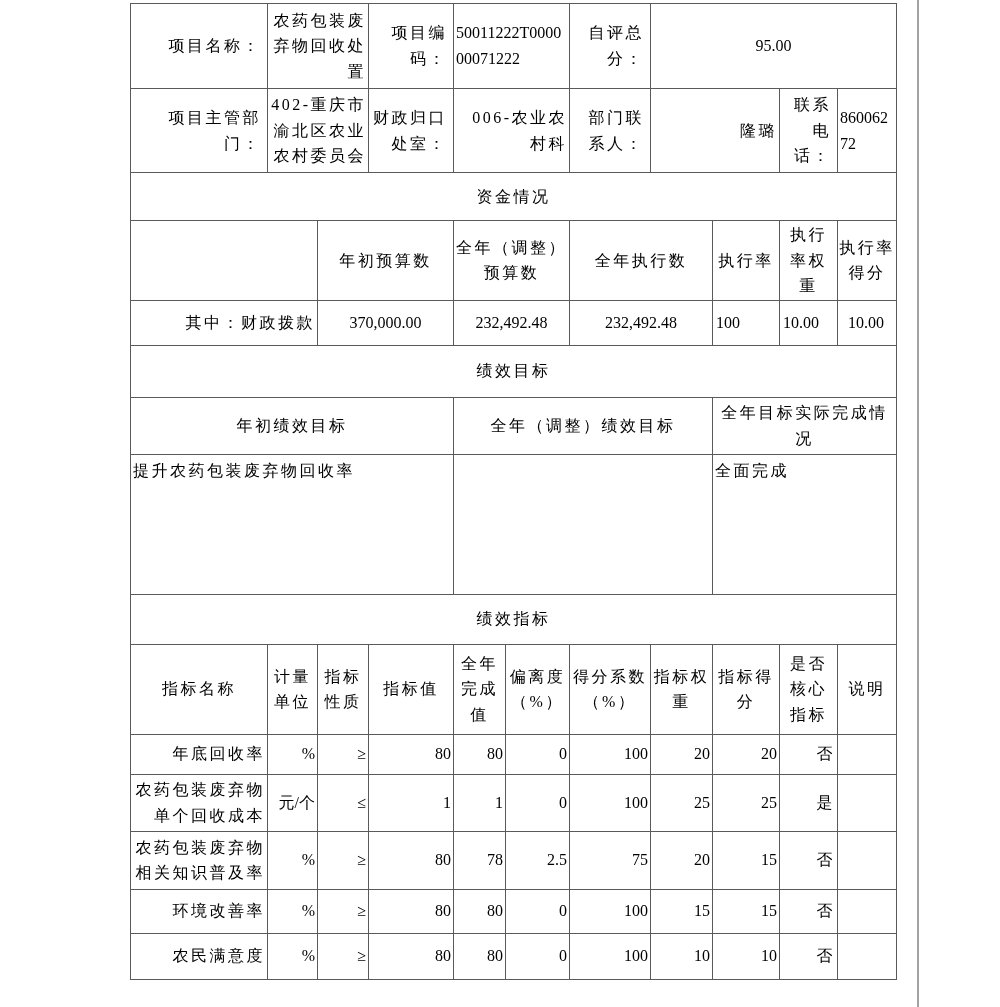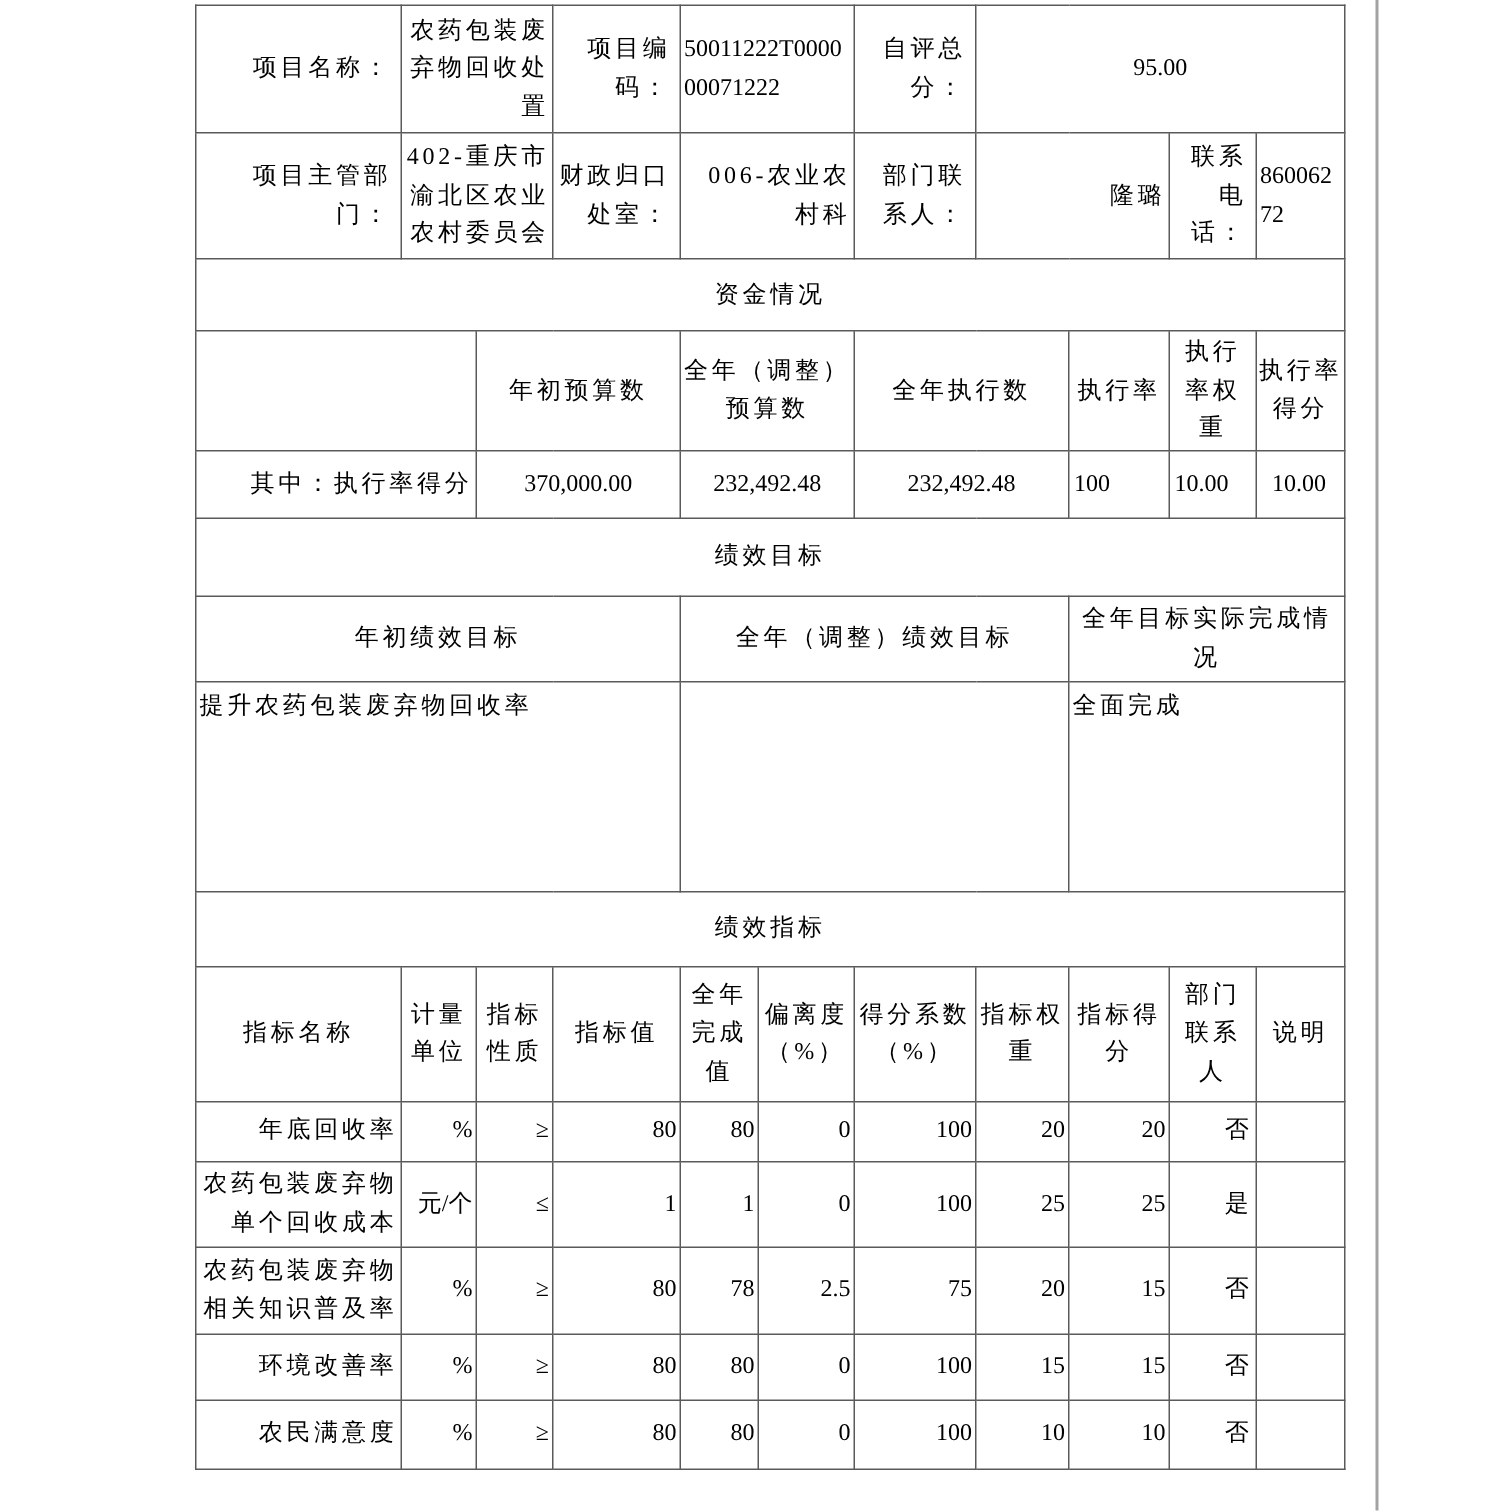--- a/index.html
+++ b/index.html
@@ -83,21 +83,21 @@
   <tr class="h57">
     <td class="hdr" colspan="2"></td>
     <td class="hdr" colspan="2">年初预算数</td>
     <td class="hdr" colspan="2">全年（调整）预算数</td>
     <td class="hdr" colspan="2">全年执行数</td>
     <td class="hdr">执行率</td>
     <td class="hdr">执行率权重</td>
     <td class="hdr">执行率得分</td>
   </tr>
   <tr class="h45">
-    <td class="val" colspan="2">其中：执行率得分</td>
+    <td class="val" colspan="2">其中：财政拨款</td>
     <td class="ctr" colspan="2">370,000.00</td>
     <td class="ctr" colspan="2">232,492.48</td>
     <td class="ctr" colspan="2">232,492.48</td>
     <td class="numL">100</td>
     <td class="numL">10.00</td>
     <td class="num pr12">10.00</td>
   </tr>
 
   <tr class="h52">
     <td class="sec" colspan="11">绩效目标</td>
@@ -119,21 +119,21 @@
   <tr class="h90">
     <td class="hdr">指标名称</td>
     <td class="hdr">计量单位</td>
     <td class="hdr">指标性质</td>
     <td class="hdr">指标值</td>
     <td class="hdr">全年完成值</td>
     <td class="hdr">偏离度（%）</td>
     <td class="hdr">得分系数（%）</td>
     <td class="hdr">指标权重</td>
     <td class="hdr">指标得分</td>
-    <td class="hdr">部门联系人</td>
+    <td class="hdr">是否核心指标</td>
     <td class="hdr">说明</td>
   </tr>
 
   <tr class="h40">
     <td class="val">年底回收率</td>
     <td class="val lat">%</td>
     <td class="val lat">≥</td>
     <td class="num">80</td>
     <td class="num">80</td>
     <td class="num">0</td>

